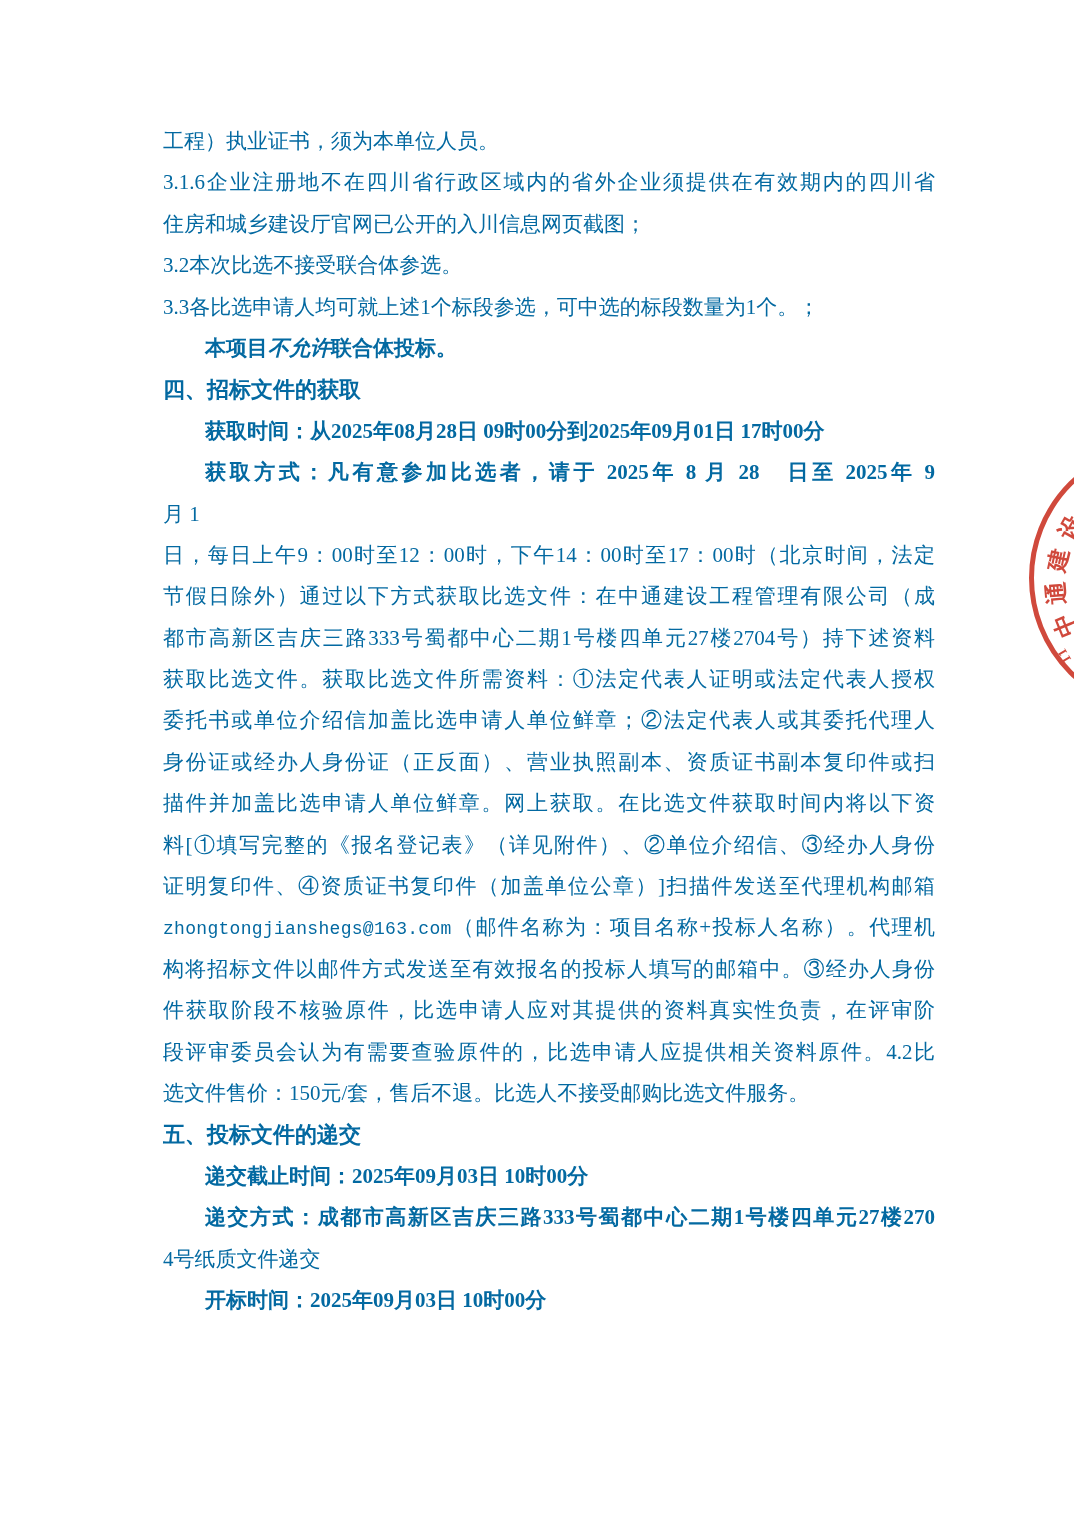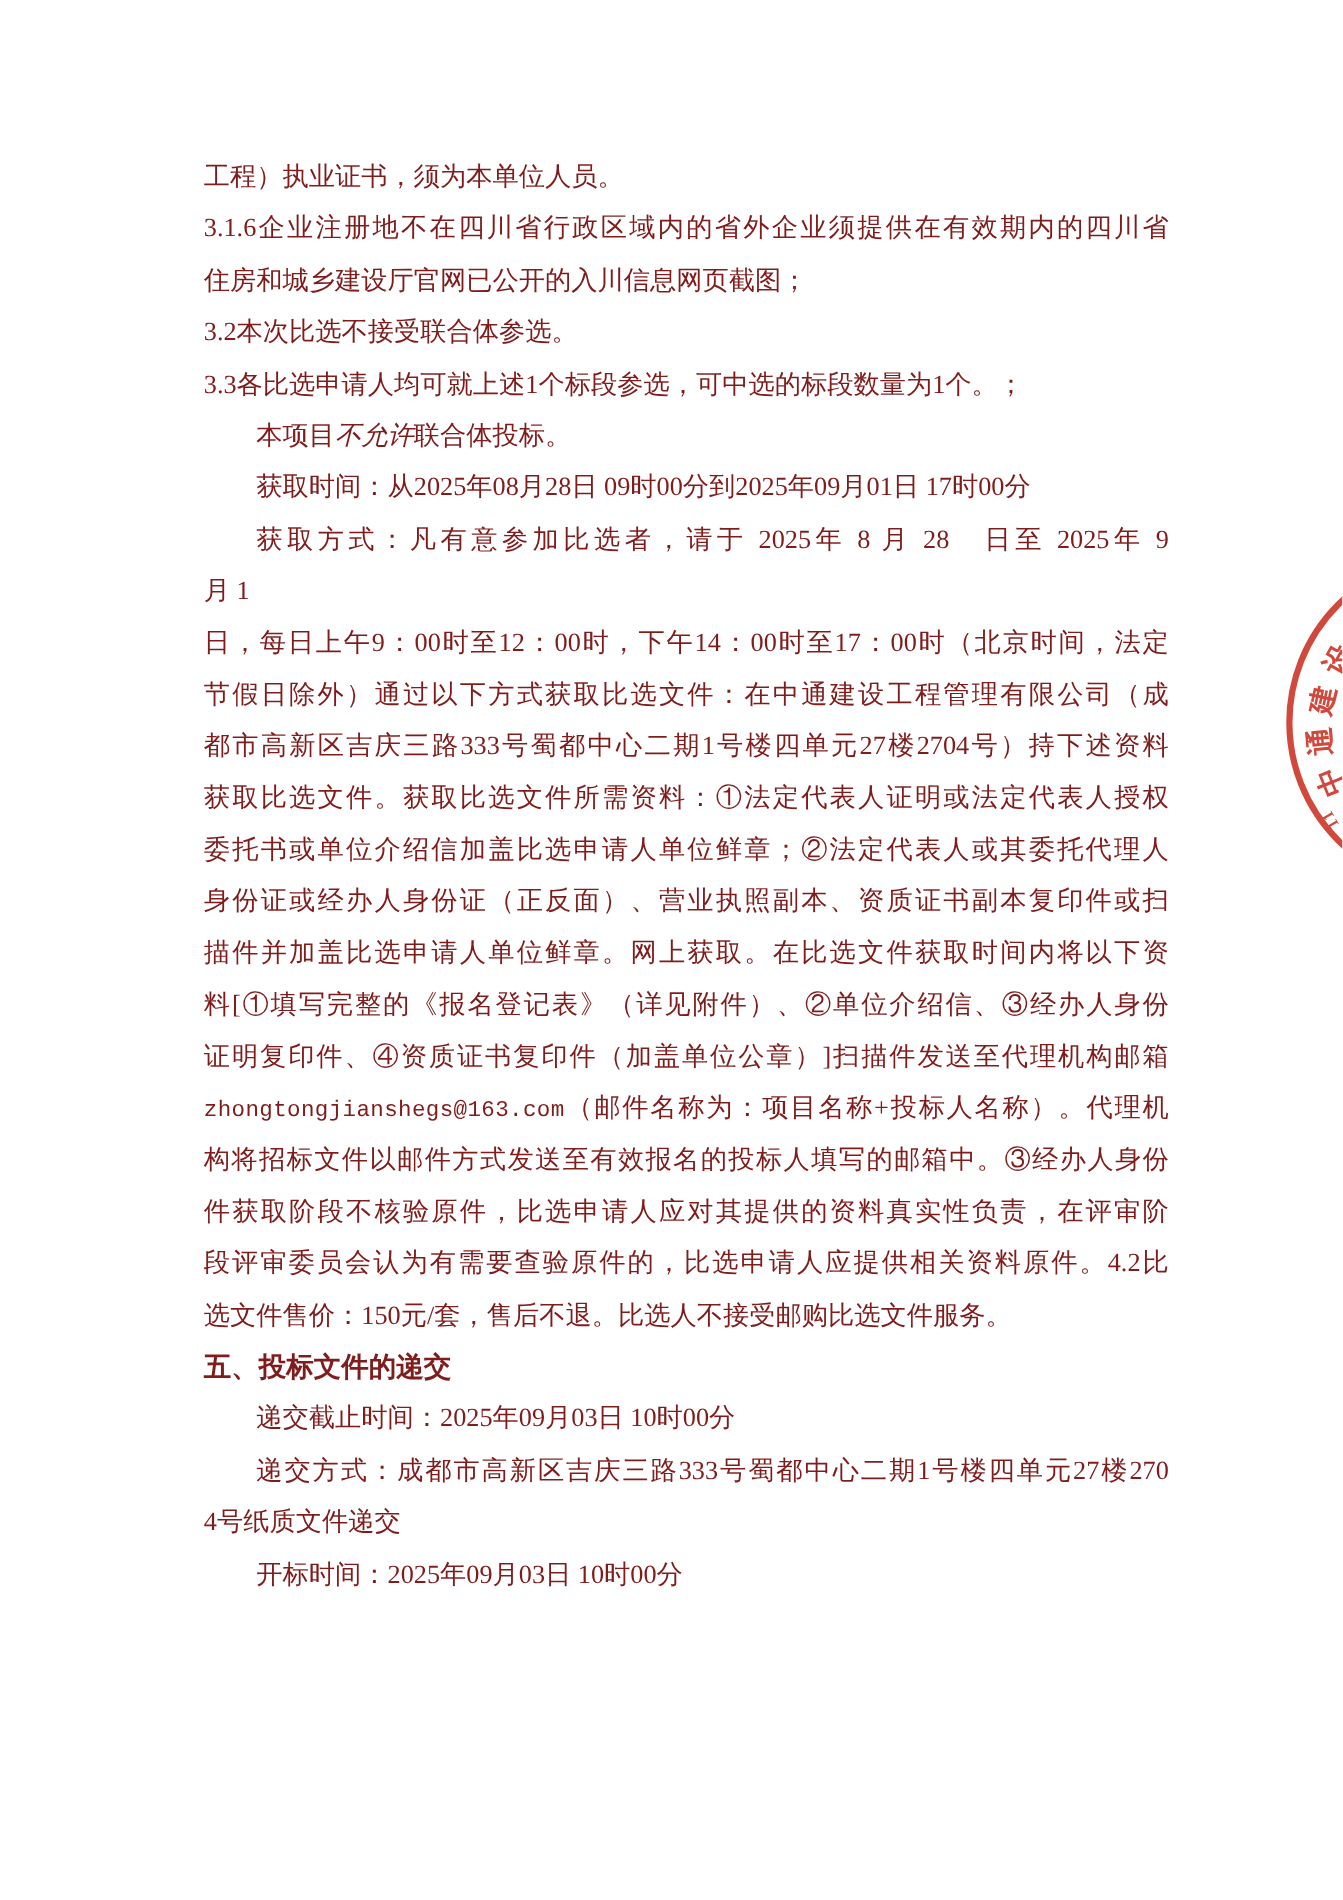--- a/index.html
+++ b/index.html
@@ -21,21 +21,21 @@
     line-height:41.4px;
     height:41.4px;
     white-space:nowrap;
     overflow:visible;
   }
   .line.fill{
     white-space:normal;
     text-align:justify;
     text-align-last:justify;
   }
-  .line.indent{ text-indent:42px; }
+  .line.indent{ text-indent:42px;font-weight:bold; }
   .line.heading{
     font-family:"Liberation Sans","DejaVu Sans",sans-serif;
     font-weight:700;
     font-size:22px;
   }
   .em{ font-style:italic; }
   .mono{
     font-family:"Liberation Mono","DejaVu Sans Mono",monospace;
     font-size:18px;
     letter-spacing:.3px;
@@ -66,27 +66,28 @@
     font-size:13px;
     font-weight:700;
     letter-spacing:2px;
     transform:rotate(-120deg);
   }
 </style>
 </head>
 <body>
 
 <div class="page">
-  <div class="doc" style="color: #7f1d1d;">
+  <div class="doc" style="color: #0369a1;">
       <div class="line body">工程）执业证书，须为本单位人员。</div>
       <div class="line body fill">3.1.6企业注册地不在四川省行政区域内的省外企业须提供在有效期内的四川省</div>
       <div class="line body">住房和城乡建设厅官网已公开的入川信息网页截图；</div>
       <div class="line body">3.2本次比选不接受联合体参选。</div>
       <div class="line body">3.3各比选申请人均可就上述1个标段参选，可中选的标段数量为1个。；</div>
       <div class="line indent"><span class="">本项目</span><span class="em">不允许</span><span class="">联合体投标。</span></div>
+      <div class="line heading">四、招标文件的获取</div>
       <div class="line indent">获取时间：从2025年08月28日 09时00分到2025年09月01日 17时00分</div>
       <div class="line indent fill">获取方式：凡有意参加比选者，请于 2025年 8 月 28　日至 2025年 9</div>
       <div class="line body">月 1</div>
       <div class="line body fill">日，每日上午9：00时至12：00时，下午14：00时至17：00时（北京时间，法定</div>
       <div class="line body fill">节假日除外）通过以下方式获取比选文件：在中通建设工程管理有限公司（成</div>
       <div class="line body fill">都市高新区吉庆三路333号蜀都中心二期1号楼四单元27楼2704号）持下述资料</div>
       <div class="line body fill">获取比选文件。获取比选文件所需资料：①法定代表人证明或法定代表人授权</div>
       <div class="line body fill">委托书或单位介绍信加盖比选申请人单位鲜章；②法定代表人或其委托代理人</div>
       <div class="line body fill">身份证或经办人身份证（正反面）、营业执照副本、资质证书副本复印件或扫</div>
       <div class="line body fill">描件并加盖比选申请人单位鲜章。网上获取。在比选文件获取时间内将以下资</div>

